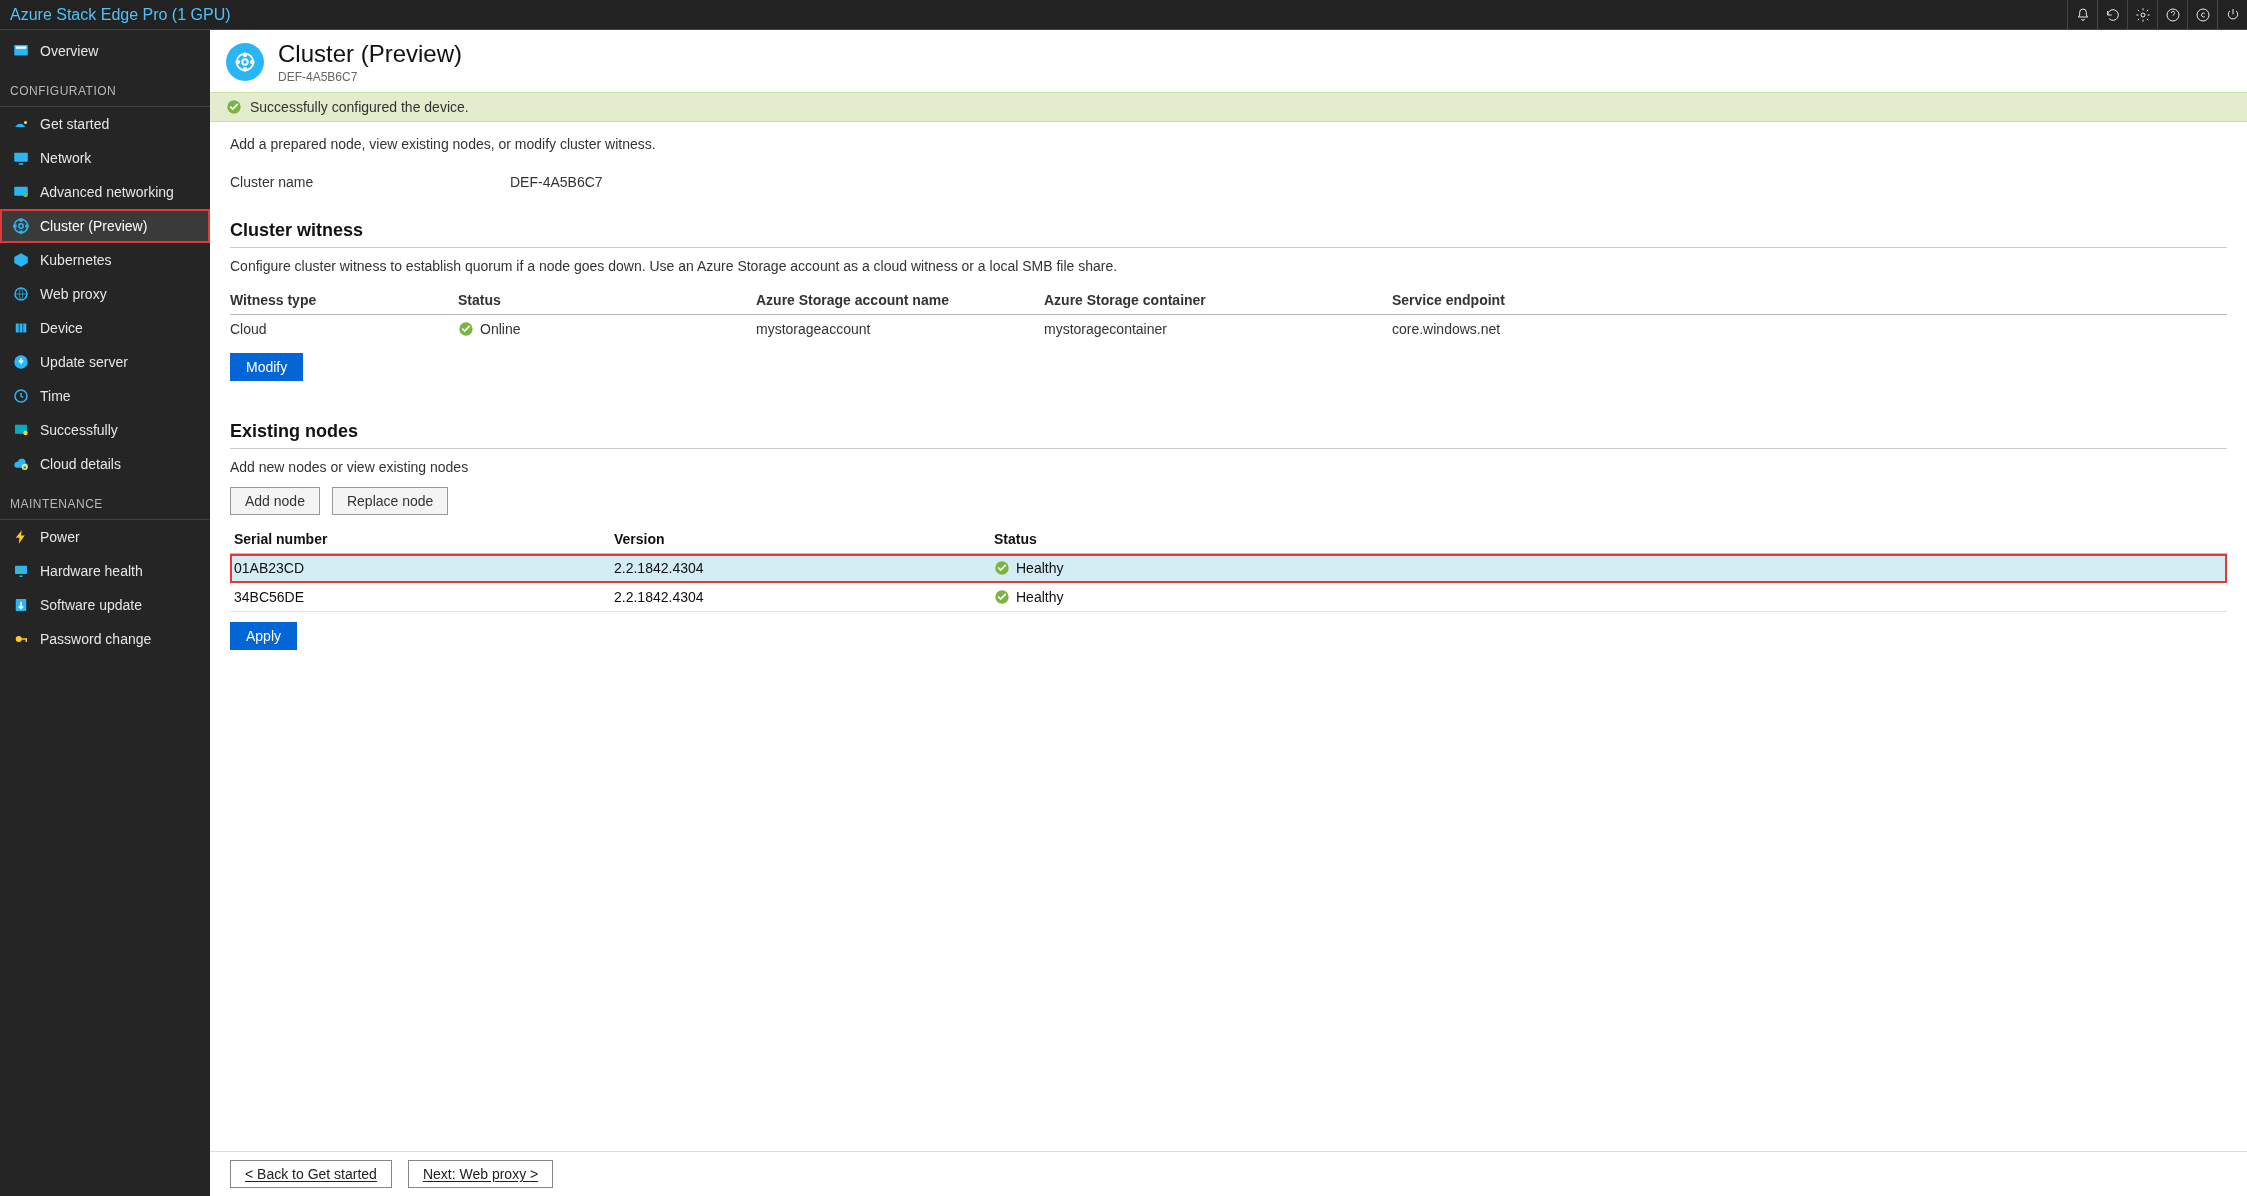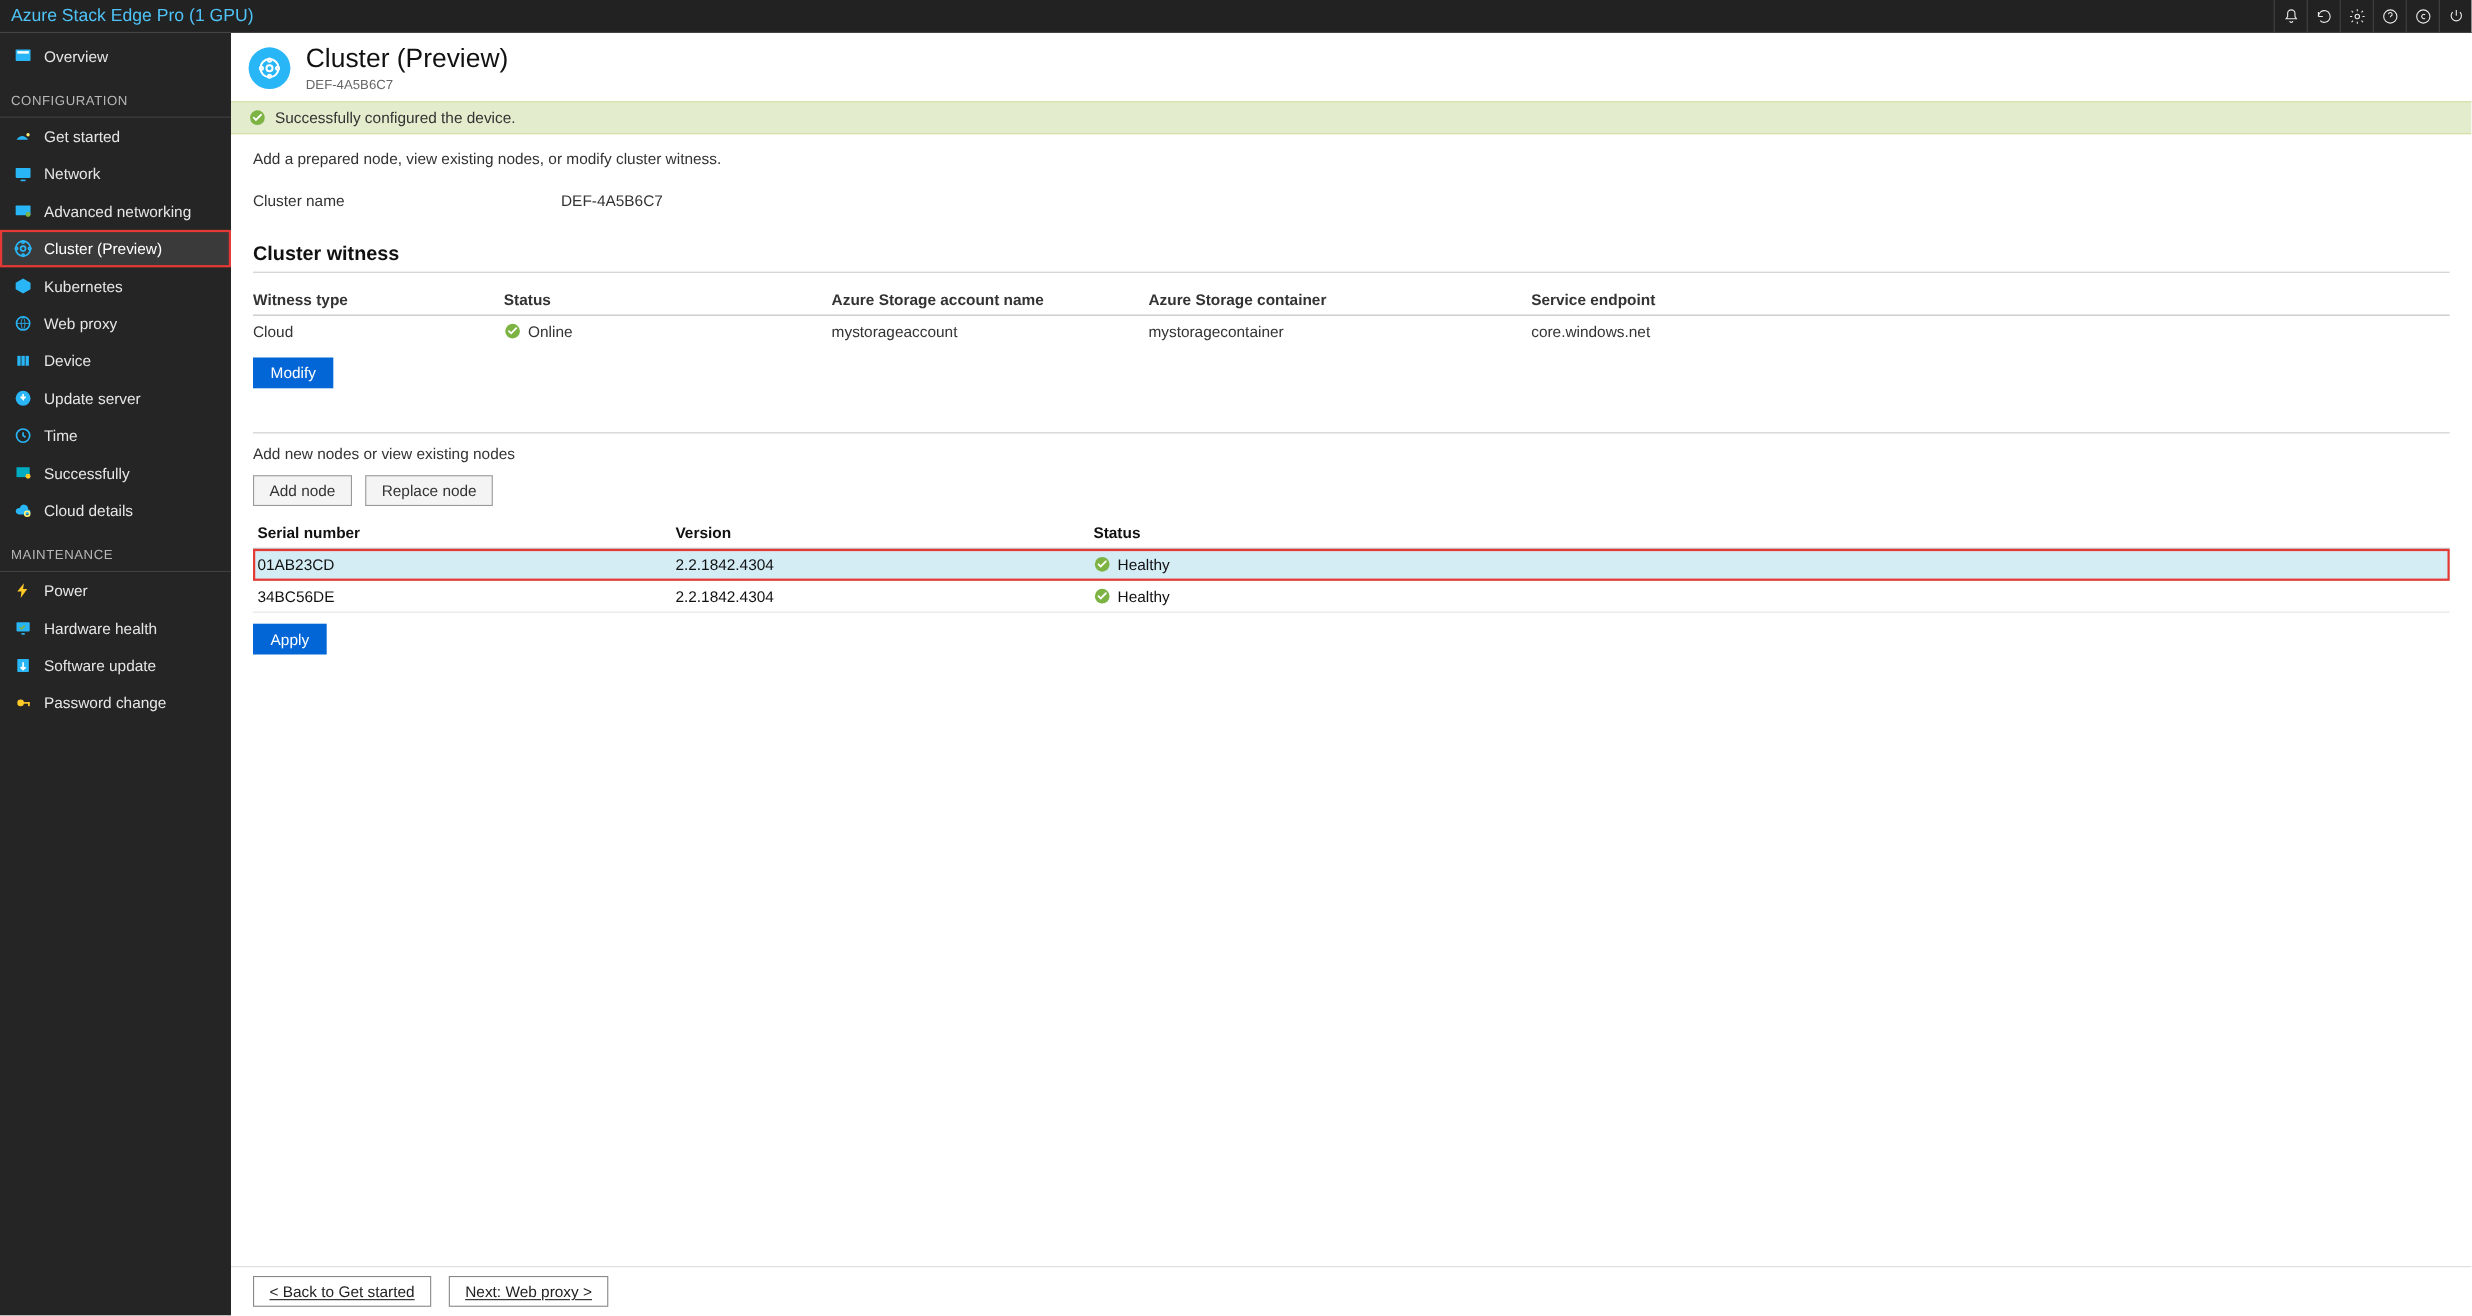--- a/index.html
+++ b/index.html
@@ -374,20 +374,21 @@
       <div class="intro">Add a prepared node, view existing nodes, or modify cluster witness.</div>
 
       <div class="kv-row">
         <div class="k">Cluster name</div>
         <div class="v">DEF-4A5B6C7</div>
       </div>
 
       
       <h2 class="section">Cluster witness</h2>
       <hr class="hr">
+      <div class="desc">Configure cluster witness to establish quorum if a node goes down. Use an Azure Storage account as a cloud witness or a local SMB file share.</div>
 
       <div class="wtable">
         <div class="row head">
           <div>Witness type</div>
           <div>Status</div>
           <div>Azure Storage account name</div>
           <div>Azure Storage container</div>
           <div>Service endpoint</div>
         </div>
         <div class="row">
@@ -401,20 +402,21 @@
           <div>mystorageaccount</div>
           <div>mystoragecontainer</div>
           <div>core.windows.net</div>
         </div>
       </div>
       <button class="btn-primary">Modify</button>
 
       <div style="height:34px"></div>
 
       
+      <h2 class="section">Existing nodes</h2>
       <hr class="hr">
       <div class="desc">Add new nodes or view existing nodes</div>
 
       <div class="node-actions">
         <button class="btn-secondary">Add node</button>
         <button class="btn-secondary">Replace node</button>
       </div>
 
       <div class="ntable">
         <div class="nrow nhead">

